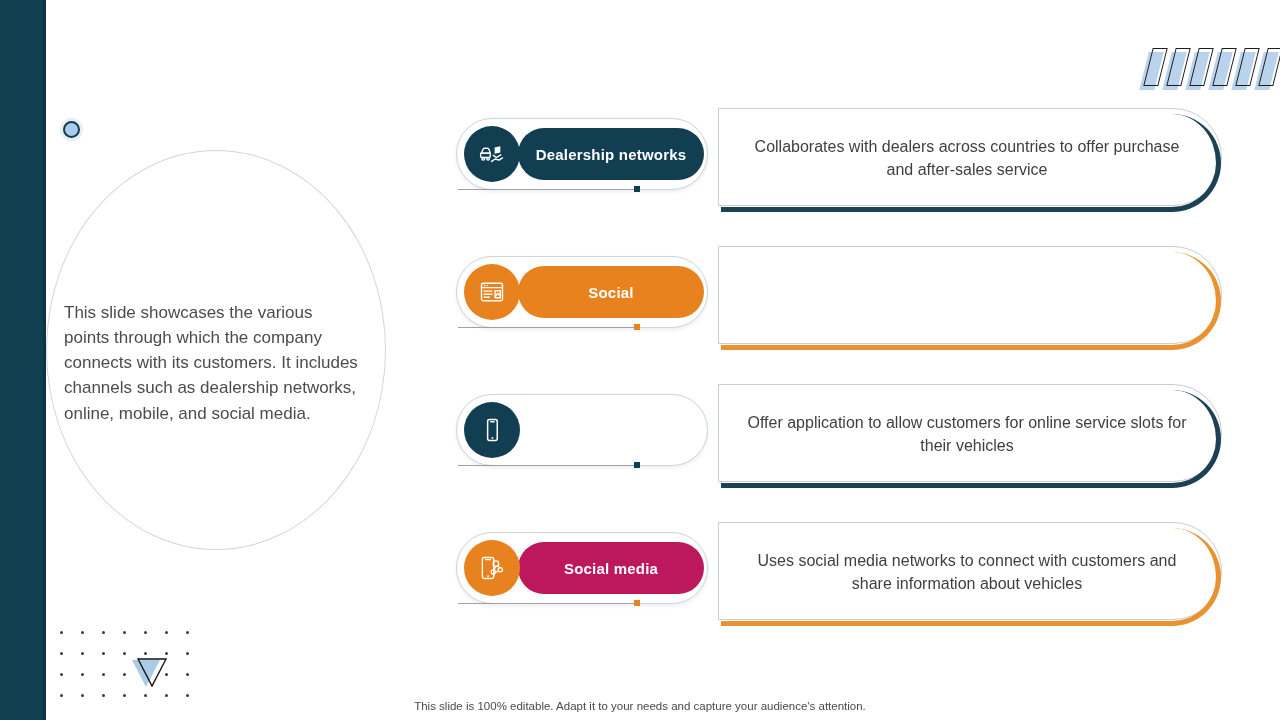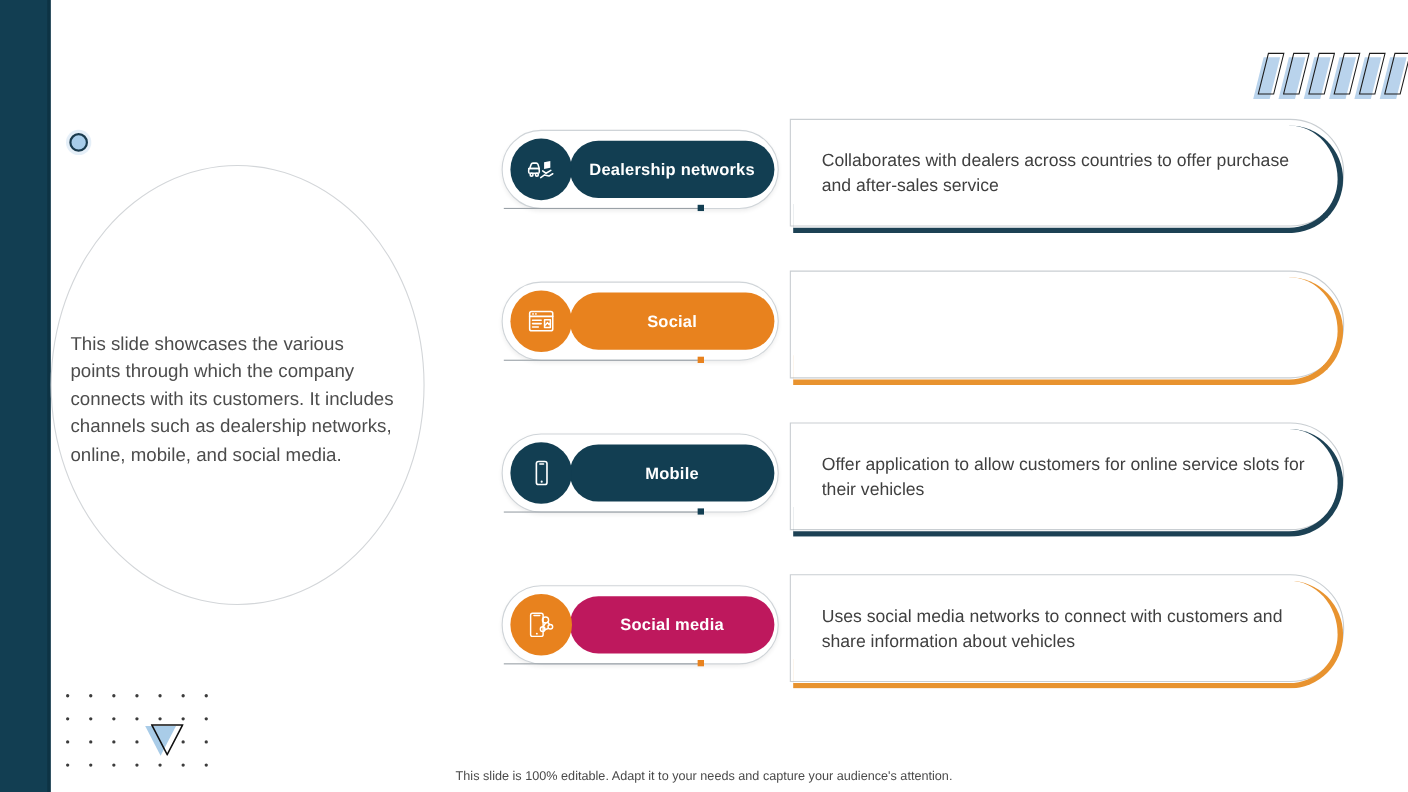--- a/index.html
+++ b/index.html
@@ -129,21 +129,21 @@
     border-right: 14px solid transparent;
     border-top: 27px solid #a9cce8;
   }
   .tri-mark .tri-line {
     position: absolute; left: 5px; top: 0;
     width: 30px; height: 29px;
   }
 
   
   .rows { position: absolute; left: 456px; top: 108px; width: 766px; }
-  .row { position: relative; height: 102px; margin-bottom: 36px; }
+  .row { position: relative; height: 102px; margin-bottom: 36px; text-align: center; }
 
   
   .shell {
     position: absolute;
     left: 0; top: 10px;
     width: 252px; height: 72px;
     background: #ffffff;
     border: 1px solid #cfd4d8;
     border-radius: 36px;
     box-shadow: 0 2px 4px rgba(0,0,0,.07);
@@ -381,23 +381,20 @@
             <rect x="0" y="0" width="6" height="6" fill="#123e52"></rect>
           </svg>
       </div>
       <div class="icon-circle" style="background:#123e52">
         <svg viewBox="0 0 32 32" fill="none" stroke="#fff" stroke-width="1.7" stroke-linecap="round" stroke-linejoin="round">
           <rect x="11" y="4" width="11" height="24" rx="2.2"></rect>
           <path d="M14.6 6.6h3.8"></path>
           <circle cx="16.5" cy="25" r="1.1" fill="#fff" stroke="none"></circle>
         </svg>
       </div>
-      <div class="pill" style="background:#123e52">
-        <span>Mobile</span>
-      </div>
       <div class="desc">
         <div class="accent" style="border-color:#1c4154"></div>
         <p>Offer application to allow customers for online service slots for their vehicles</p>
       </div>
     </div>
 
     <div class="row">
       <div class="shell"></div>
       <div class="connector">
         <svg class="knob" viewBox="0 0 6 6">

